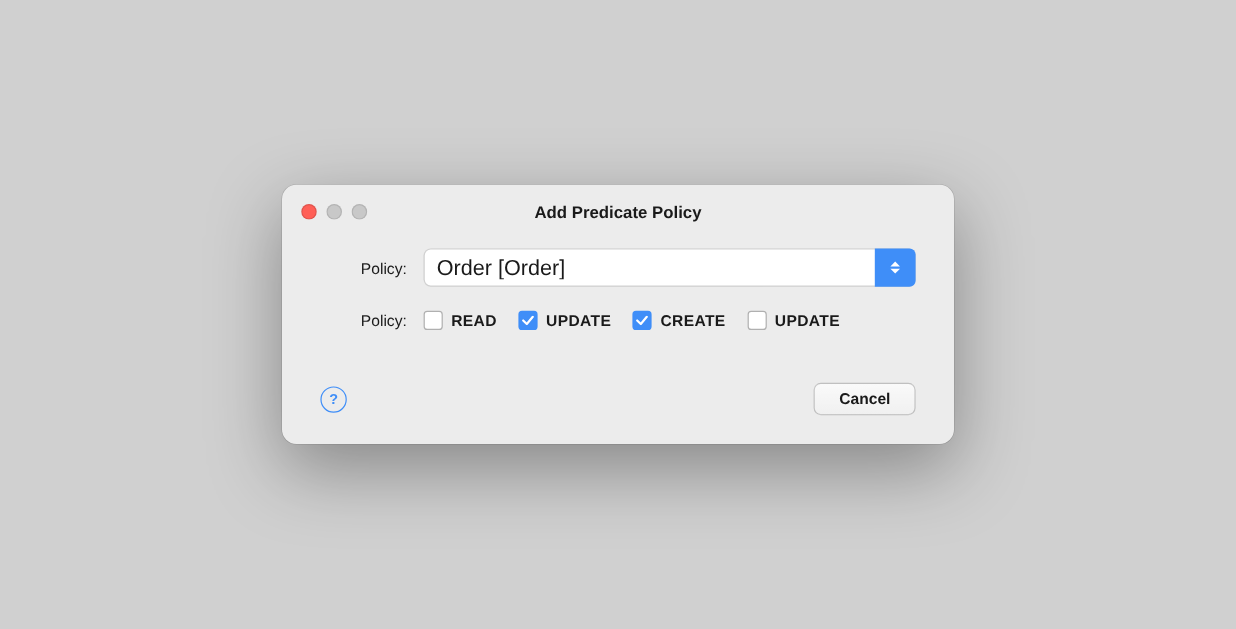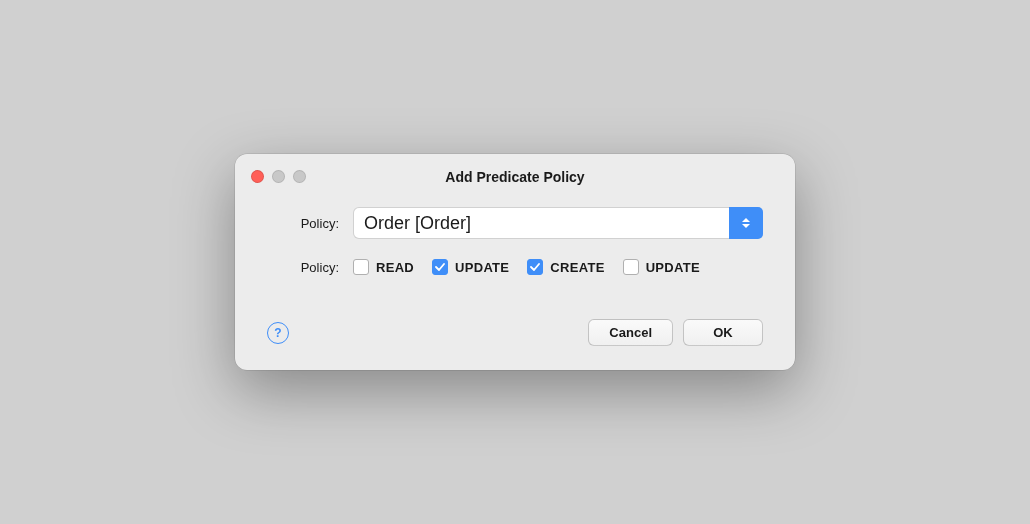--- a/index.html
+++ b/index.html
@@ -276,17 +276,16 @@
 
       </div>
     </div>
 
   </div>
 
   <div class="dialog-footer">
     <button class="help-button">?</button>
     <div class="footer-buttons">
       <button class="btn btn-cancel">Cancel</button>
-      <button class="btn btn-ok">OK</button>
     </div>
   </div>
 
 </div>
 
 </body></html>

